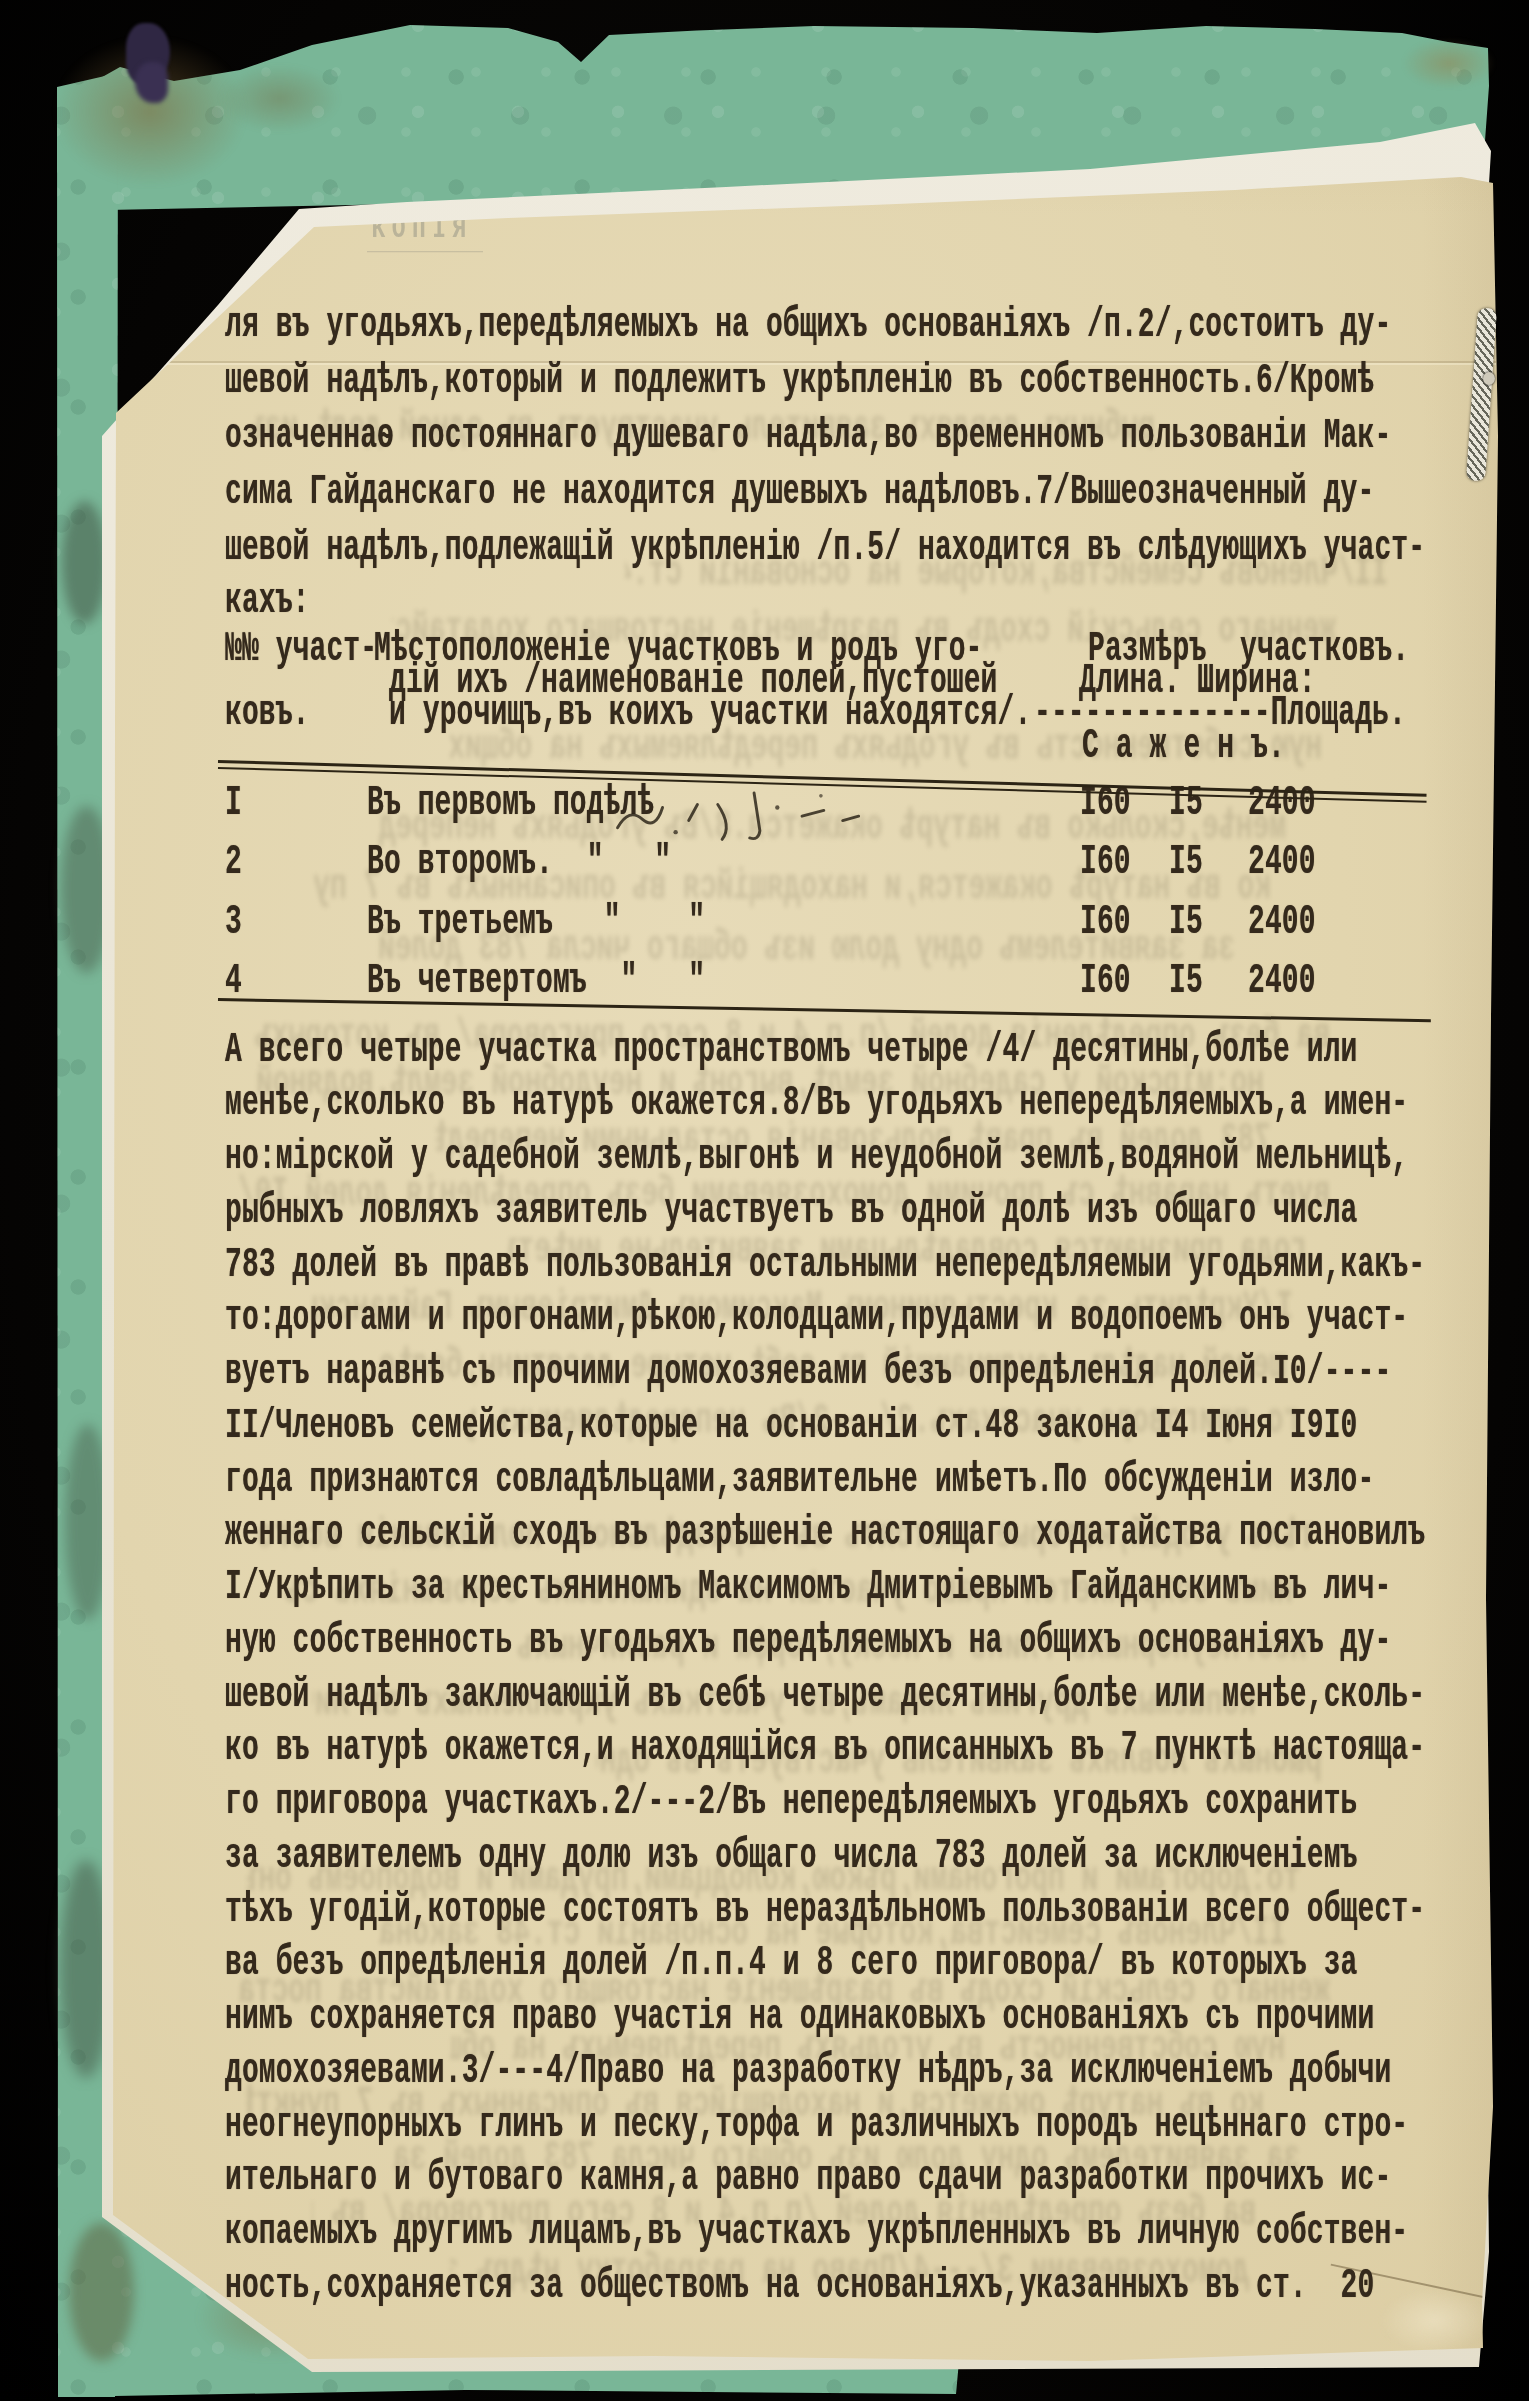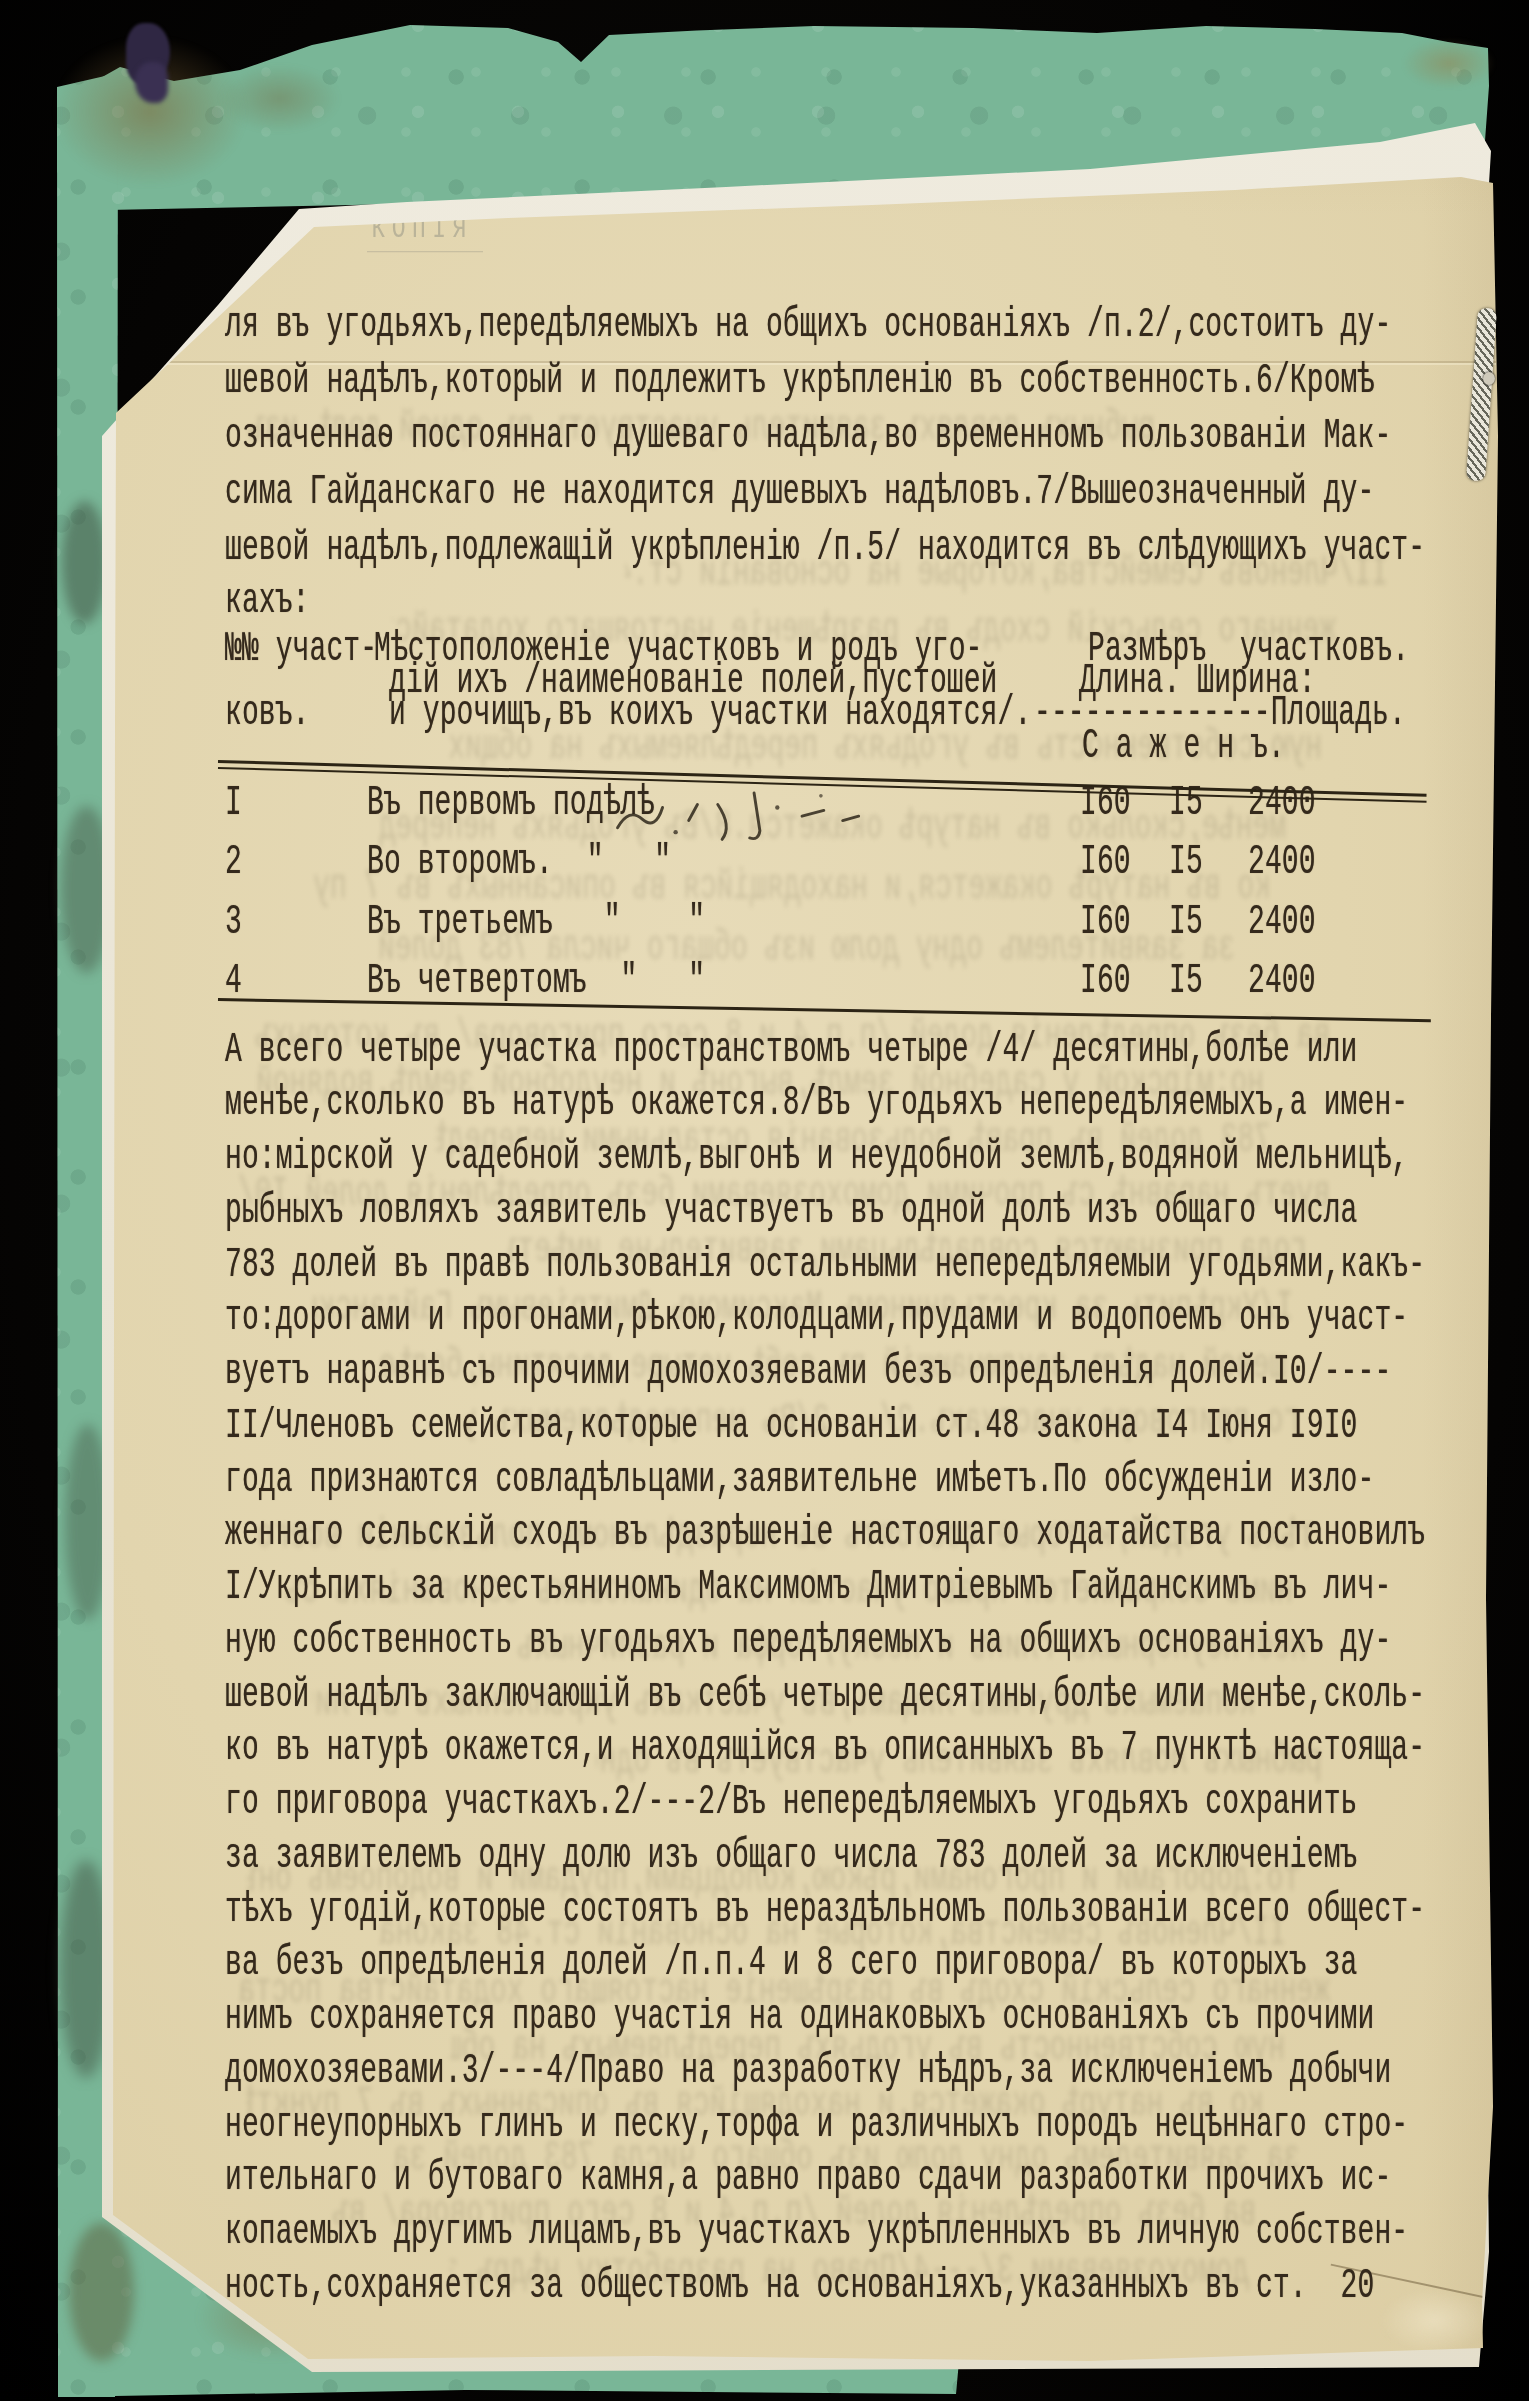--- a/index.html
+++ b/index.html
@@ -19,21 +19,21 @@
   .teal-left{clip-path:polygon(57px 87px,118px 73px,115px 2397px,58px 2397px);}
   .teal-bottom{clip-path:polygon(58px 2208px,138px 2231px,218px 2274px,312px 2362px,959px 2361px,956px 2394px,465px 2390px,58px 2397px);}
   .white-sheet{position:absolute;inset:0;background:linear-gradient(175deg,#f0ece0 0%,#e9e4d4 50%,#e4decb 100%);
         clip-path:polygon(102px 436px,218px 305px,299px 209px,407px 202px,726px 187px,1090px 169px,1380px 142px,1475px 123px,1491px 151px,1486px 232px,1489px 872px,1483px 1743px,1489px 2252px,1479px 2367px,1017px 2369px,312px 2372px,102px 2217px);
         filter:drop-shadow(0 0 7.3px rgba(0,0,0,.45));}
   .cream-page{position:absolute;inset:0;
         background:
           linear-gradient(180deg, rgba(150,128,85,.16) 0%, rgba(150,128,85,0) 9%),
           linear-gradient(90deg, rgba(140,118,78,.10) 0%, rgba(140,118,78,0) 6%, rgba(140,118,78,0) 93%, rgba(140,118,78,.14) 100%),
           radial-gradient(ellipse at 45% 40%, #e7dbb8 0%, #e2d5ae 55%, #dccda3 100%);
-        clip-path:polygon(116px 413px,314px 227px,508px 218px,872px 205px,1235px 190px,1461px 177px,1493px 183px,1498px 436px,1491px 1017px,1486px 1598px,1493px 2107px,1482px 2303px,1483px 2348px,1090px 2361px,654px 2356px,308px 2359px,113px 2215px,114px 1307px,115px 726px);}
+        clip-path:polygon(116px 413px,314px 227px,508px 218px,872px 205px,1235px 190px,1461px 177px,1493px 183px,1498px 436px,1491px 1017px,1486px 1598px,1493px 2107px,1482px 2303px,1483px 2348px,1090px 2361px,654px 2356px,308px 2359px,113px 2215px,114px 1307px,115px 726px);font-weight:bold;}
   
   .blob{position:absolute;border-radius:50%;}
   
   .line{position:absolute;white-space:pre;font-size:28px;line-height:1;
         color:#34291c;letter-spacing:0.1px;
         transform:scaleY(1.5);transform-origin:0 0;
         text-shadow:0 0 0.7px rgba(45,34,18,.55);}
   .ghost{position:absolute;white-space:pre;font-size:28px;line-height:1;color:#7c7256;
         opacity:.24;filter:blur(1.9px);
         transform:scaleX(-1) scaleY(1.5);transform-origin:center top;overflow:hidden;}

